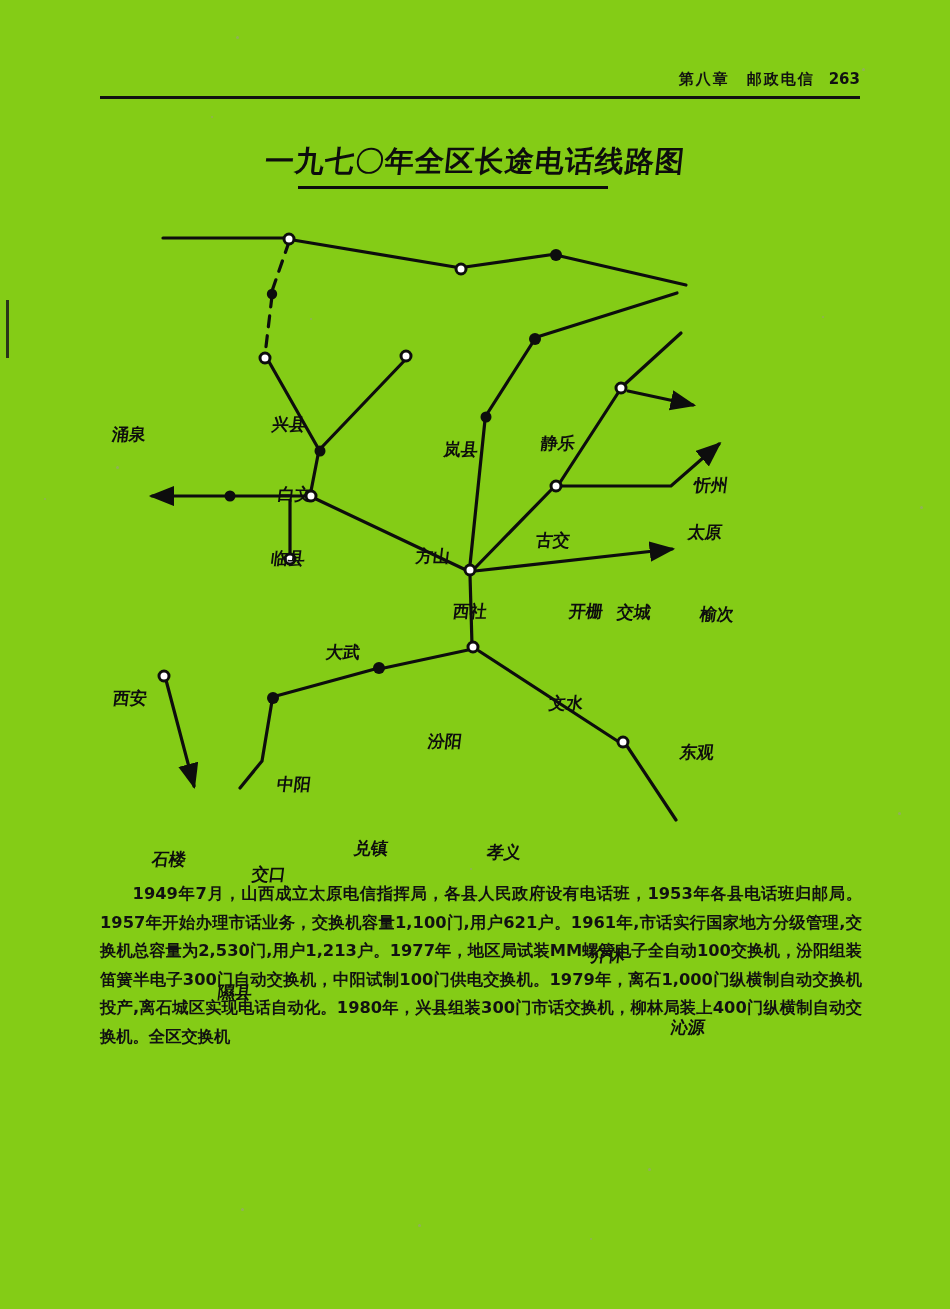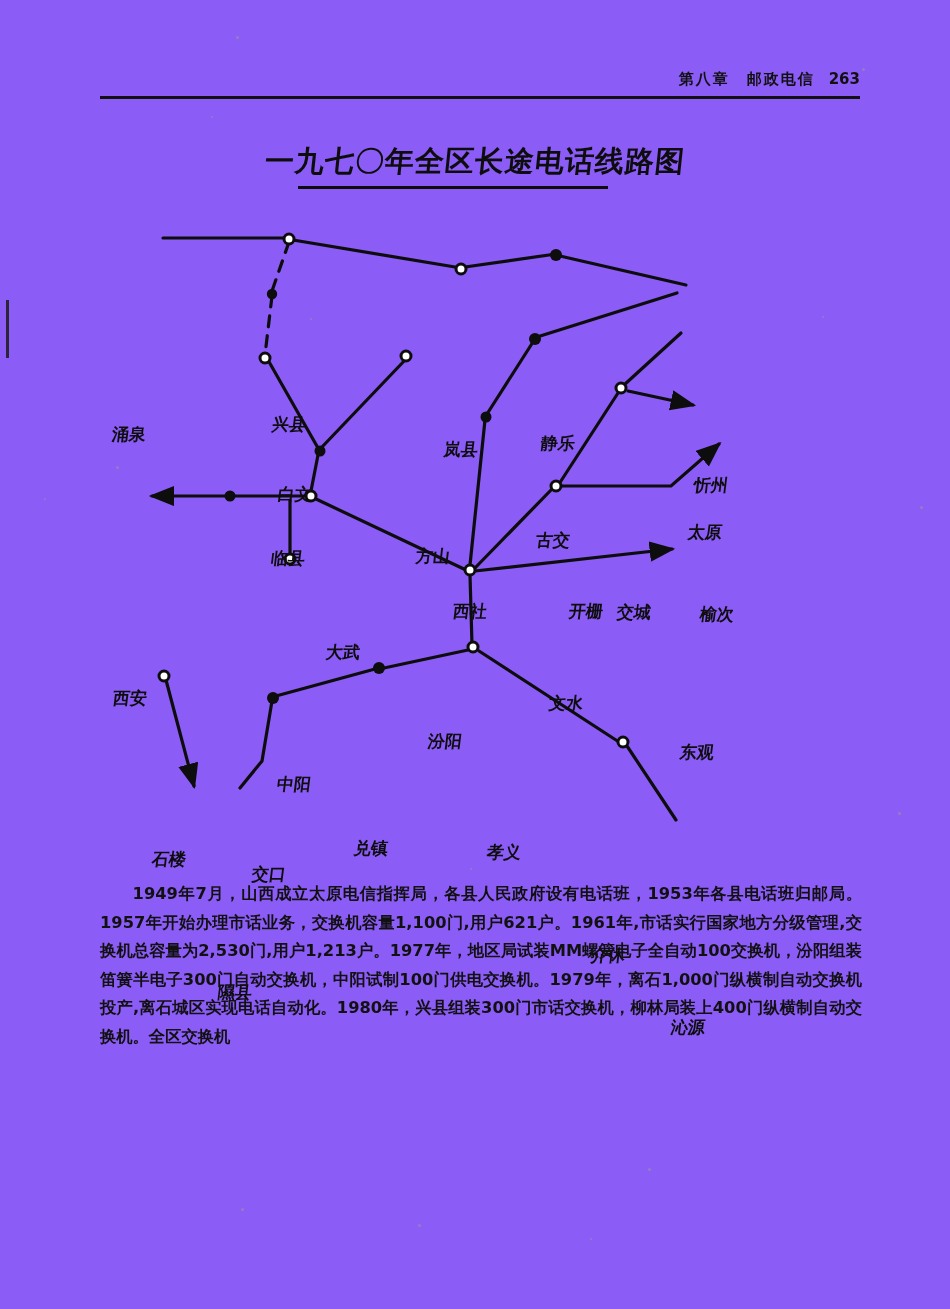--- a/index.html
+++ b/index.html
@@ -7,21 +7,21 @@
     padding: 0;
     background: #ffffff;
   }
   body {
     font-family: "DejaVu Sans", sans-serif;
   }
   .page {
     position: relative;
     width: 950px;
     height: 1309px;
-    background: #8b5cf6;
+    background: #84cc16;
     overflow: hidden;
   }
 
   
   .speck {
     position: absolute;
     background: #9a9a92;
     border-radius: 50%;
     opacity: .55;
   }

